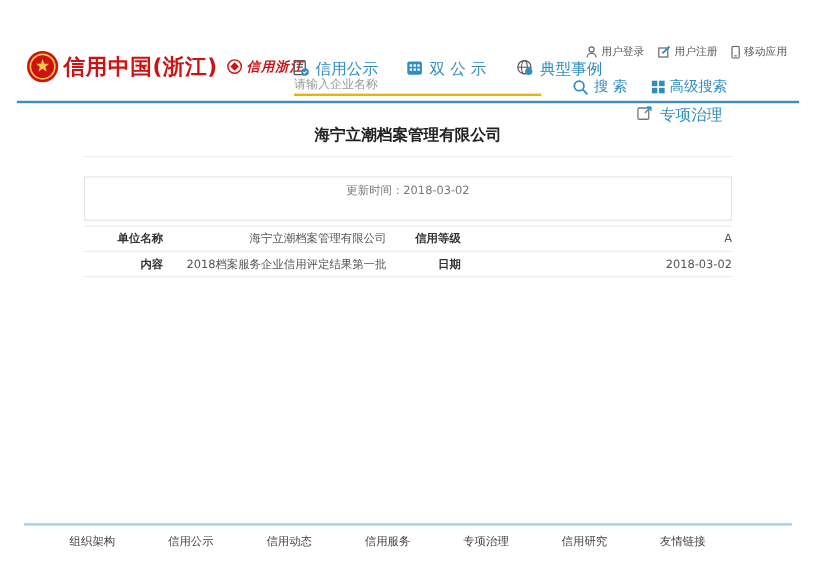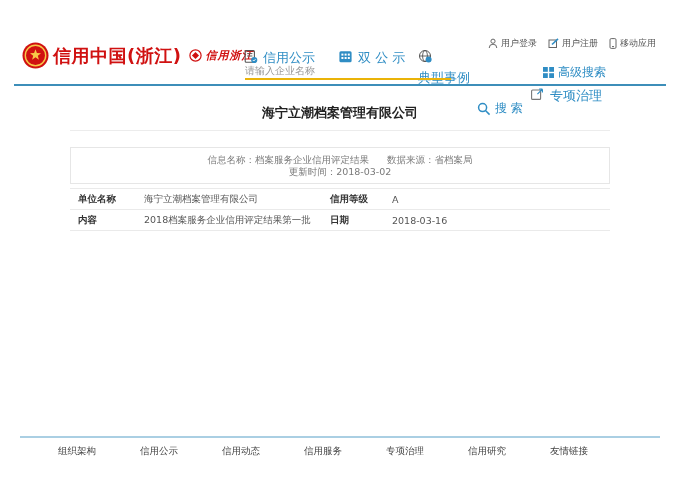--- a/index.html
+++ b/index.html
@@ -15,48 +15,48 @@
   .logo { position:absolute; left:22px; top:42px; display:flex; align-items:center; cursor:pointer; }
   .logo-main { color:#d01111; font-size:18px; font-weight:bold; letter-spacing:0.5px; margin-left:4px; }
   .logo-sub  { color:#d01111; font-size:11px; font-weight:bold; margin-left:3px; letter-spacing:1px; font-style:italic; }
   .logo-sub-icon { margin-left:8px; display:inline-flex; }
 
   .top-links { position:absolute; left:488px; top:37px; display:flex; gap:11px; }
   .top-link { display:flex; align-items:center; gap:3px; font-size:9px; color:#555; cursor:pointer; white-space:nowrap; }
 
   .nav-item { position:absolute; top:49px; display:flex; gap:5px;
               color:#2f8dc4; font-size:13px; cursor:pointer; white-space:nowrap; }
-  .nav-1 { left:243px; } .nav-2 { left:338px; } .nav-3 { left:418px;flex-direction:column; } .nav-4 { left:530px; top:51px;margin-top:36px; }
+  .nav-1 { left:243px; } .nav-2 { left:338px; } .nav-3 { left:430px; } .nav-4 { left:530px; top:51px;margin-top:36px; }
 
   .search-input { position:absolute; left:245px; top:63px; width:206px; height:17px;
                   border:none; border-bottom:2px solid #eab308; outline:none;
                   font-size:10px; color:#666; background:transparent;
                   font-family:"DejaVu Sans","Liberation Sans",sans-serif; }
   .search-input::placeholder { color:#999; }
   .search-btn, .adv-btn { position:absolute; top:64px; display:flex; align-items:center; gap:4px;
                           color:#2f8dc4; font-size:12px; cursor:pointer; background:none; border:none;
                           font-family:inherit; white-space:nowrap; }
-  .search-btn { left:477px;margin-top:36px; } .adv-btn { left:543px; }
+  .search-btn { left:477px; } .adv-btn { left:543px; }
 
   .header-line { position:absolute; left:14px; top:84px; width:652px; height:2px; background:#3d8eb9; }
 
   
   .company-title { position:absolute; left:0; top:104px; width:680px; text-align:center;
                    font-size:13px; font-weight:bold; color:#222; }
   .title-divider { position:absolute; left:70px; top:130px; width:540px; height:1px; background:#ececec; }
 
   .info-box { position:absolute; left:70px; top:147px; width:540px; height:37px;
               border:1px solid #e6e6e6; text-align:center; font-size:9.5px; color:#7a7a7a;
               padding-top:6px; line-height:12px; }
   .info-box .gap { display:inline-block; width:18px; }
 
   .info-table { position:absolute; left:70px; top:188px; width:540px;
                 border-collapse:collapse; table-layout:fixed; font-size:9.5px; }
   .info-table td { border-top:1px solid #eaeaea; border-bottom:1px solid #eaeaea;
-                   height:21px; padding-left:8px; color:#555; overflow:hidden; white-space:nowrap; }
+                   height:21px; padding-left:8px; color:#555; overflow:hidden; white-space:nowrap;text-align:right; }
   .info-table td.lbl { font-weight:bold; color:#333; }
 
   
   .footer-line { position:absolute; left:20px; top:436px; width:640px; height:2px; background:#aacfe3; }
   .footer-links { position:absolute; left:58px; top:445px; width:530px;
                   display:flex; justify-content:space-between;font-family:Liberation Serif, serif; }
   .footer-link { font-size:9.5px; color:#444; cursor:pointer; white-space:nowrap; }
 
   svg { display:block; }
 </style>
@@ -189,23 +189,20 @@
     </button>
 
     <div class="header-line"></div>
   </header>
 
   <main>
     <h1 class="company-title">海宁立潮档案管理有限公司</h1>
     <div class="title-divider"></div>
 
     <div class="info-box">
-      <div>
-        <span>信息名称：档案服务企业信用评定结果</span><span class="gap"></span><span>数据来源：省档案局</span>
-      </div>
       <div>
         <span>更新时间：2018-03-02</span>
       </div>
     </div>
 
     <table class="info-table">
       <colgroup>
           <col style="width:66px">
           <col style="width:186px">
           <col style="width:62px">
@@ -215,21 +212,21 @@
           <tr>
         <td class="lbl">单位名称</td>
         <td>海宁立潮档案管理有限公司</td>
         <td class="lbl">信用等级</td>
         <td>A</td>
       </tr>
       <tr>
         <td class="lbl">内容</td>
         <td>2018档案服务企业信用评定结果第一批</td>
         <td class="lbl">日期</td>
-        <td>2018-03-16</td>
+        <td>2018-03-02</td>
       </tr>
     </tbody>
       </table>
   </main>
 
   <footer>
     <div class="footer-line"></div>
     <nav class="footer-links">
       <span class="footer-link">组织架构</span>
       <span class="footer-link">信用公示</span>

